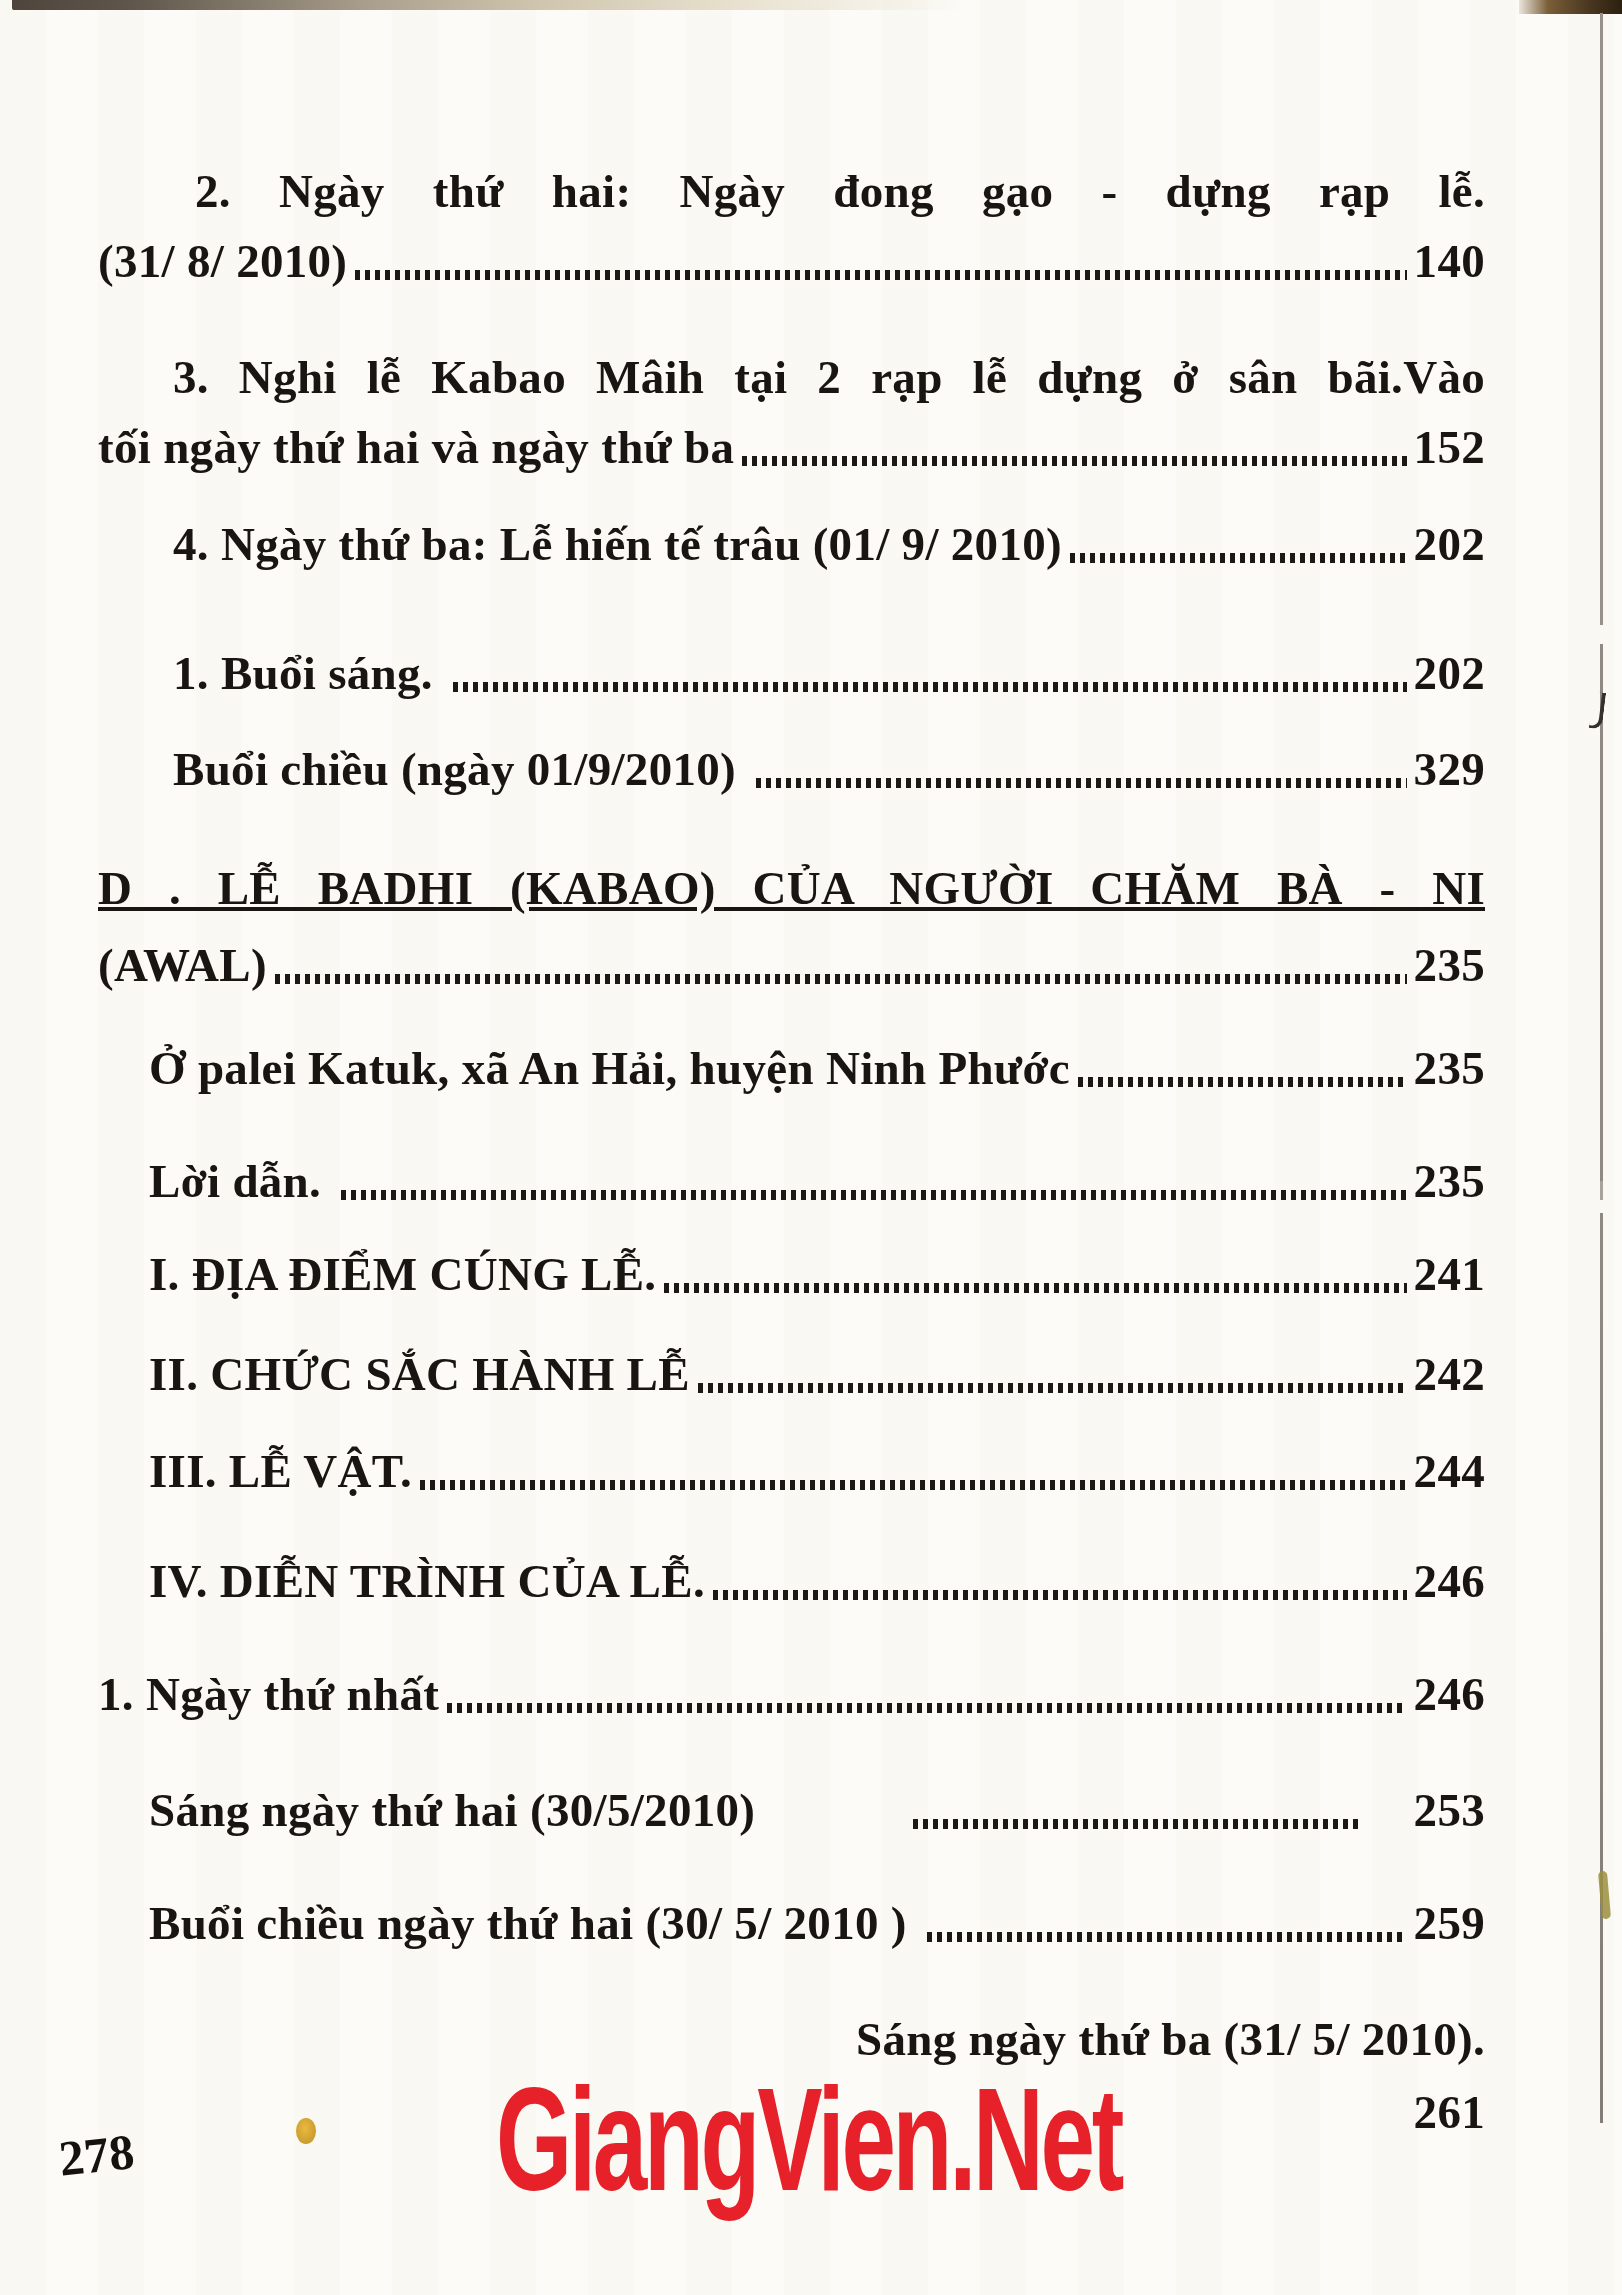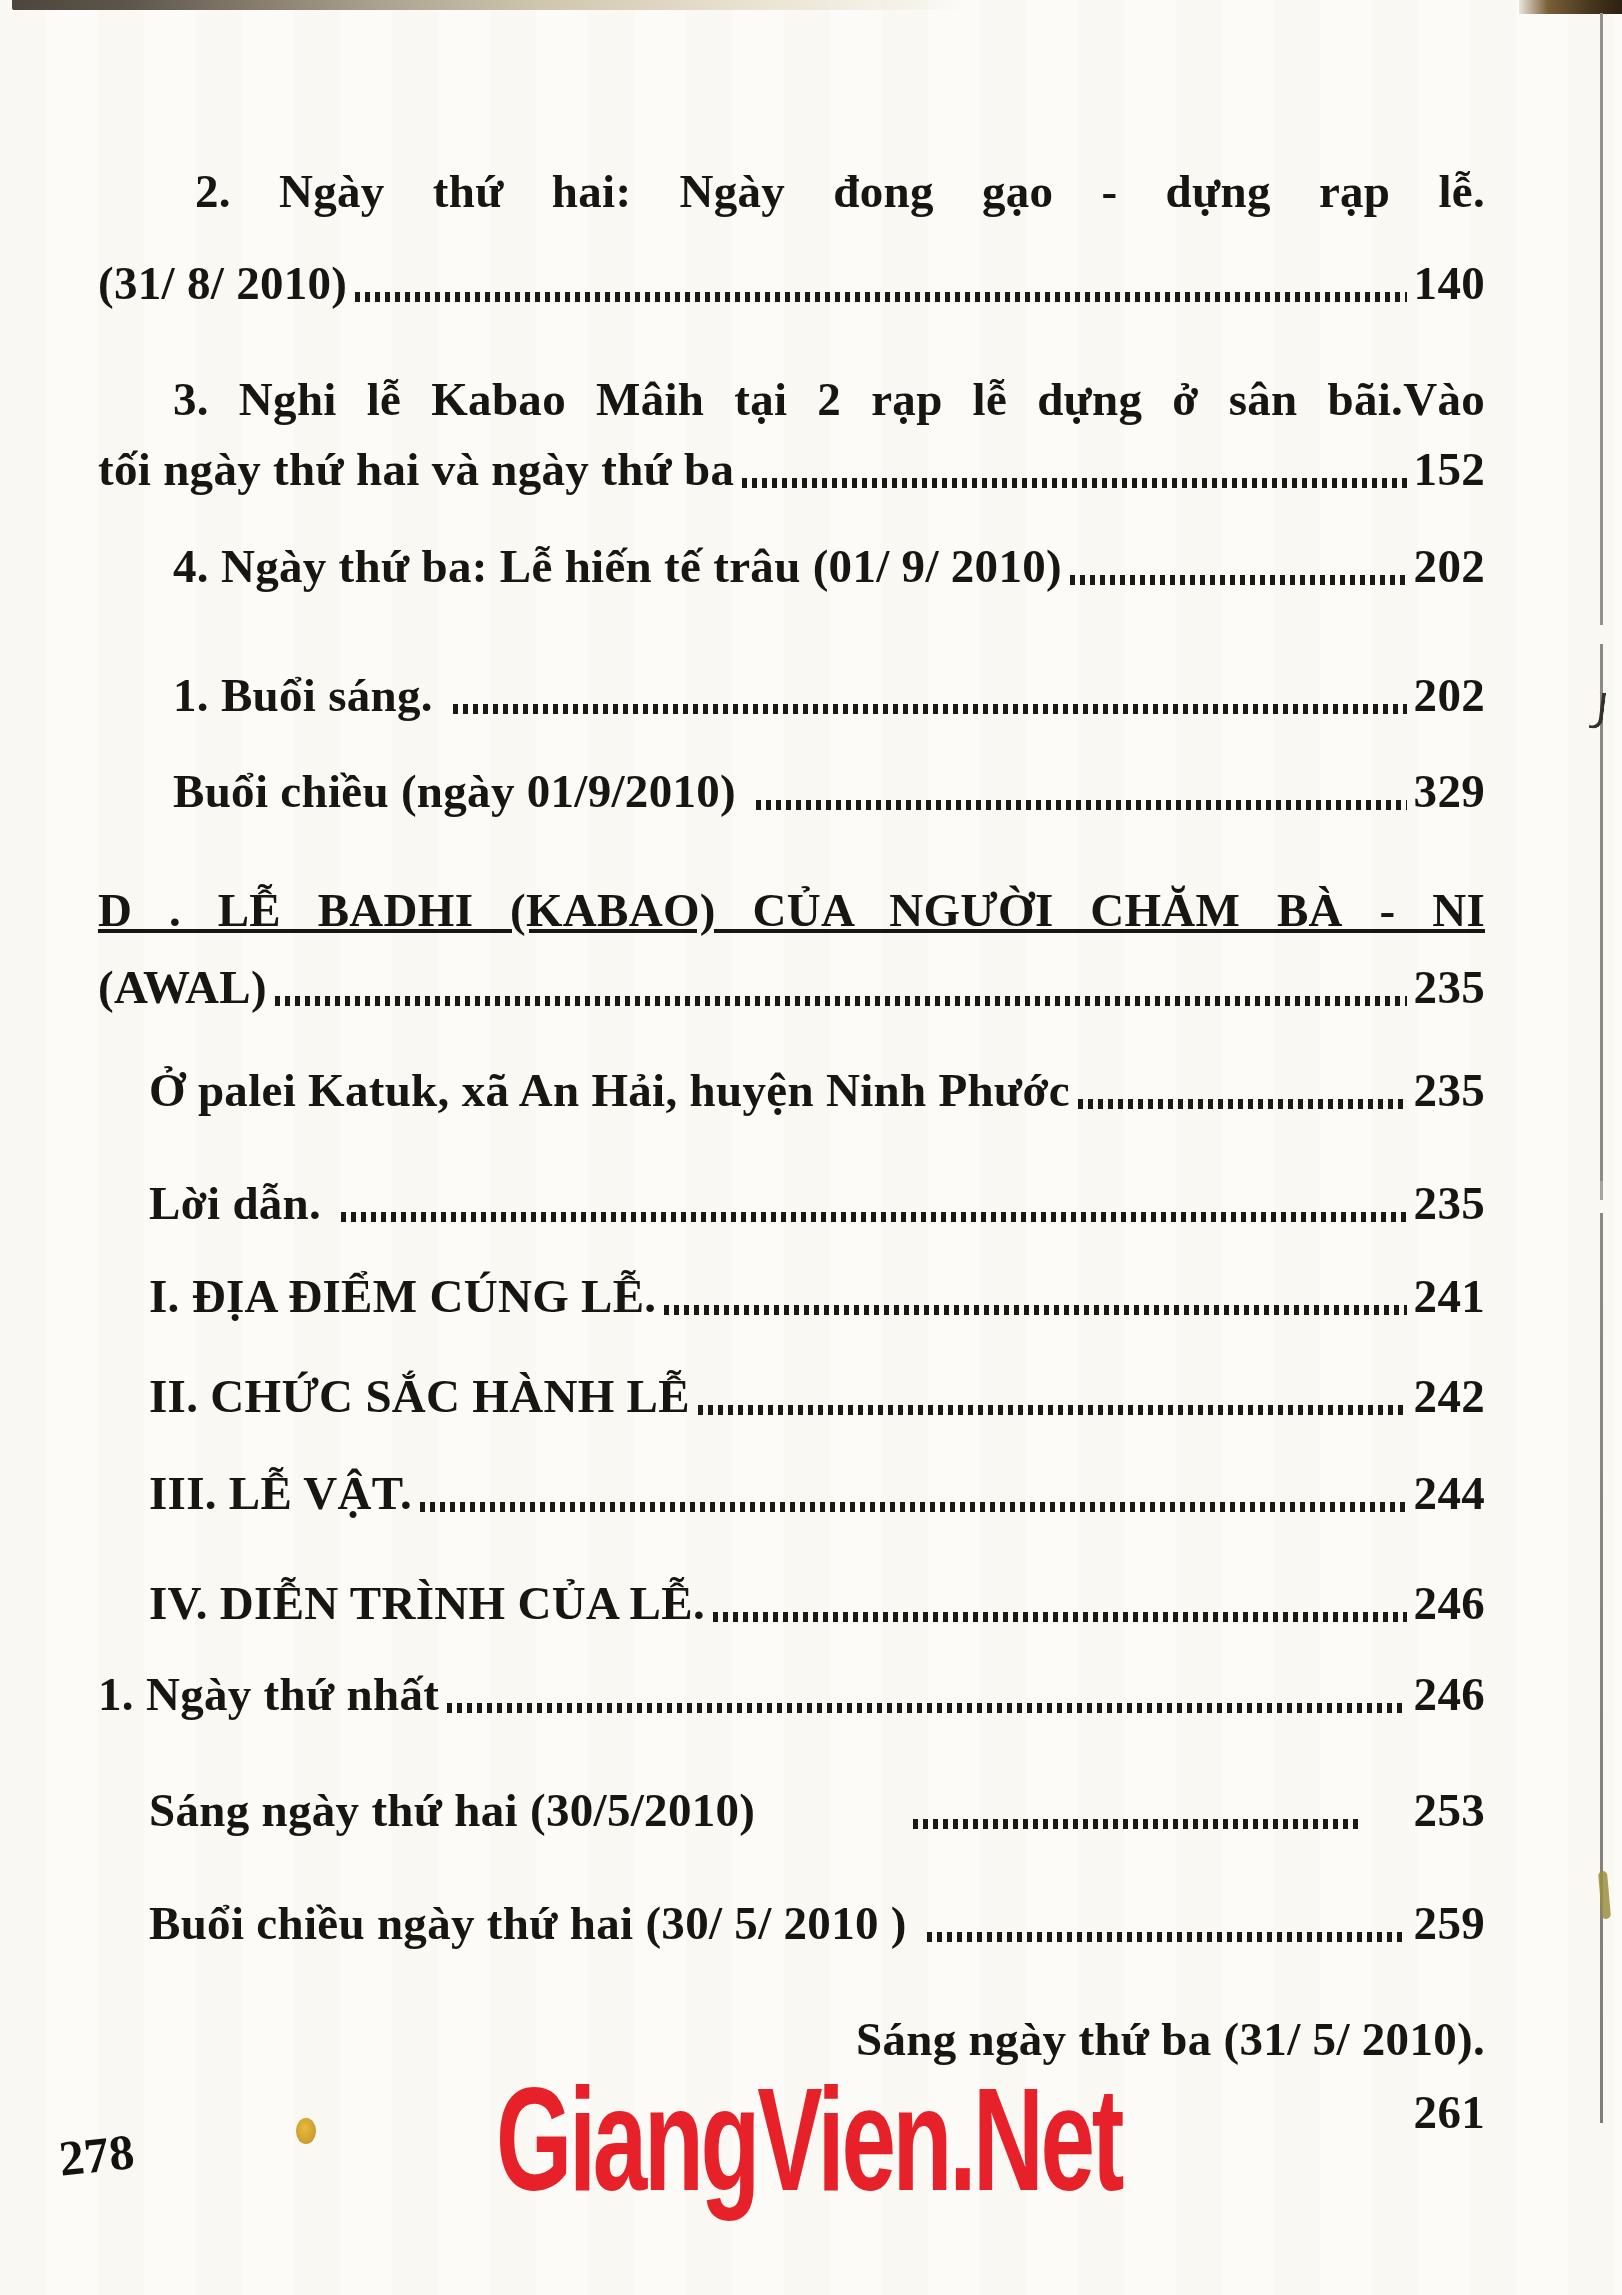--- a/index.html
+++ b/index.html
@@ -63,35 +63,35 @@
     flex:1 1 auto;height:9.8px;margin:0 6.5px 8.5px 7.9px;
     background:repeating-linear-gradient(90deg,#1b1815 0 4.6px,rgba(0,0,0,0) 4.6px 10px);
   }
   .has-gap .leader{margin-left:114px;}
 
   .ind-0{margin-left:98px;}
   .ind-1{margin-left:149px;}
   .ind-2{margin-left:173px;}
 
   .r1{margin-top:164px;margin-left:195px;}
-  .r2{margin-top:38px;text-align:center;}
+  .r2{margin-top:16px;text-align:center;}
   .r3{margin-top:62px;}
   .r4{margin-top:16.4px;}
   .r5{margin-top:43px;}
   .r6{margin-top:75px;}
   .r7{margin-top:42px;}
   .r8{margin-top:65px;text-decoration:underline;}
   .r9{margin-top:23px;}
   .r10{margin-top:49px;}
   .r11{margin-top:59px;}
   .r12{margin-top:39px;}
   .r13{margin-top:46px;}
   .r14{margin-top:43px;}
   .r15{margin-top:56px;}
-  .r16{margin-top:37px;}
+  .r16{margin-top:59px;}
   .r17{margin-top:62px;gap:44px;}
   .r18{margin-top:59px;}
   .r19{margin-top:62px;flex-direction:column;}
 
   
   .page-number{
     position:absolute;left:59px;top:2126px;
     font-size:50px;font-weight:600;transform:rotate(-6deg);
     color:#14110e;
   }

